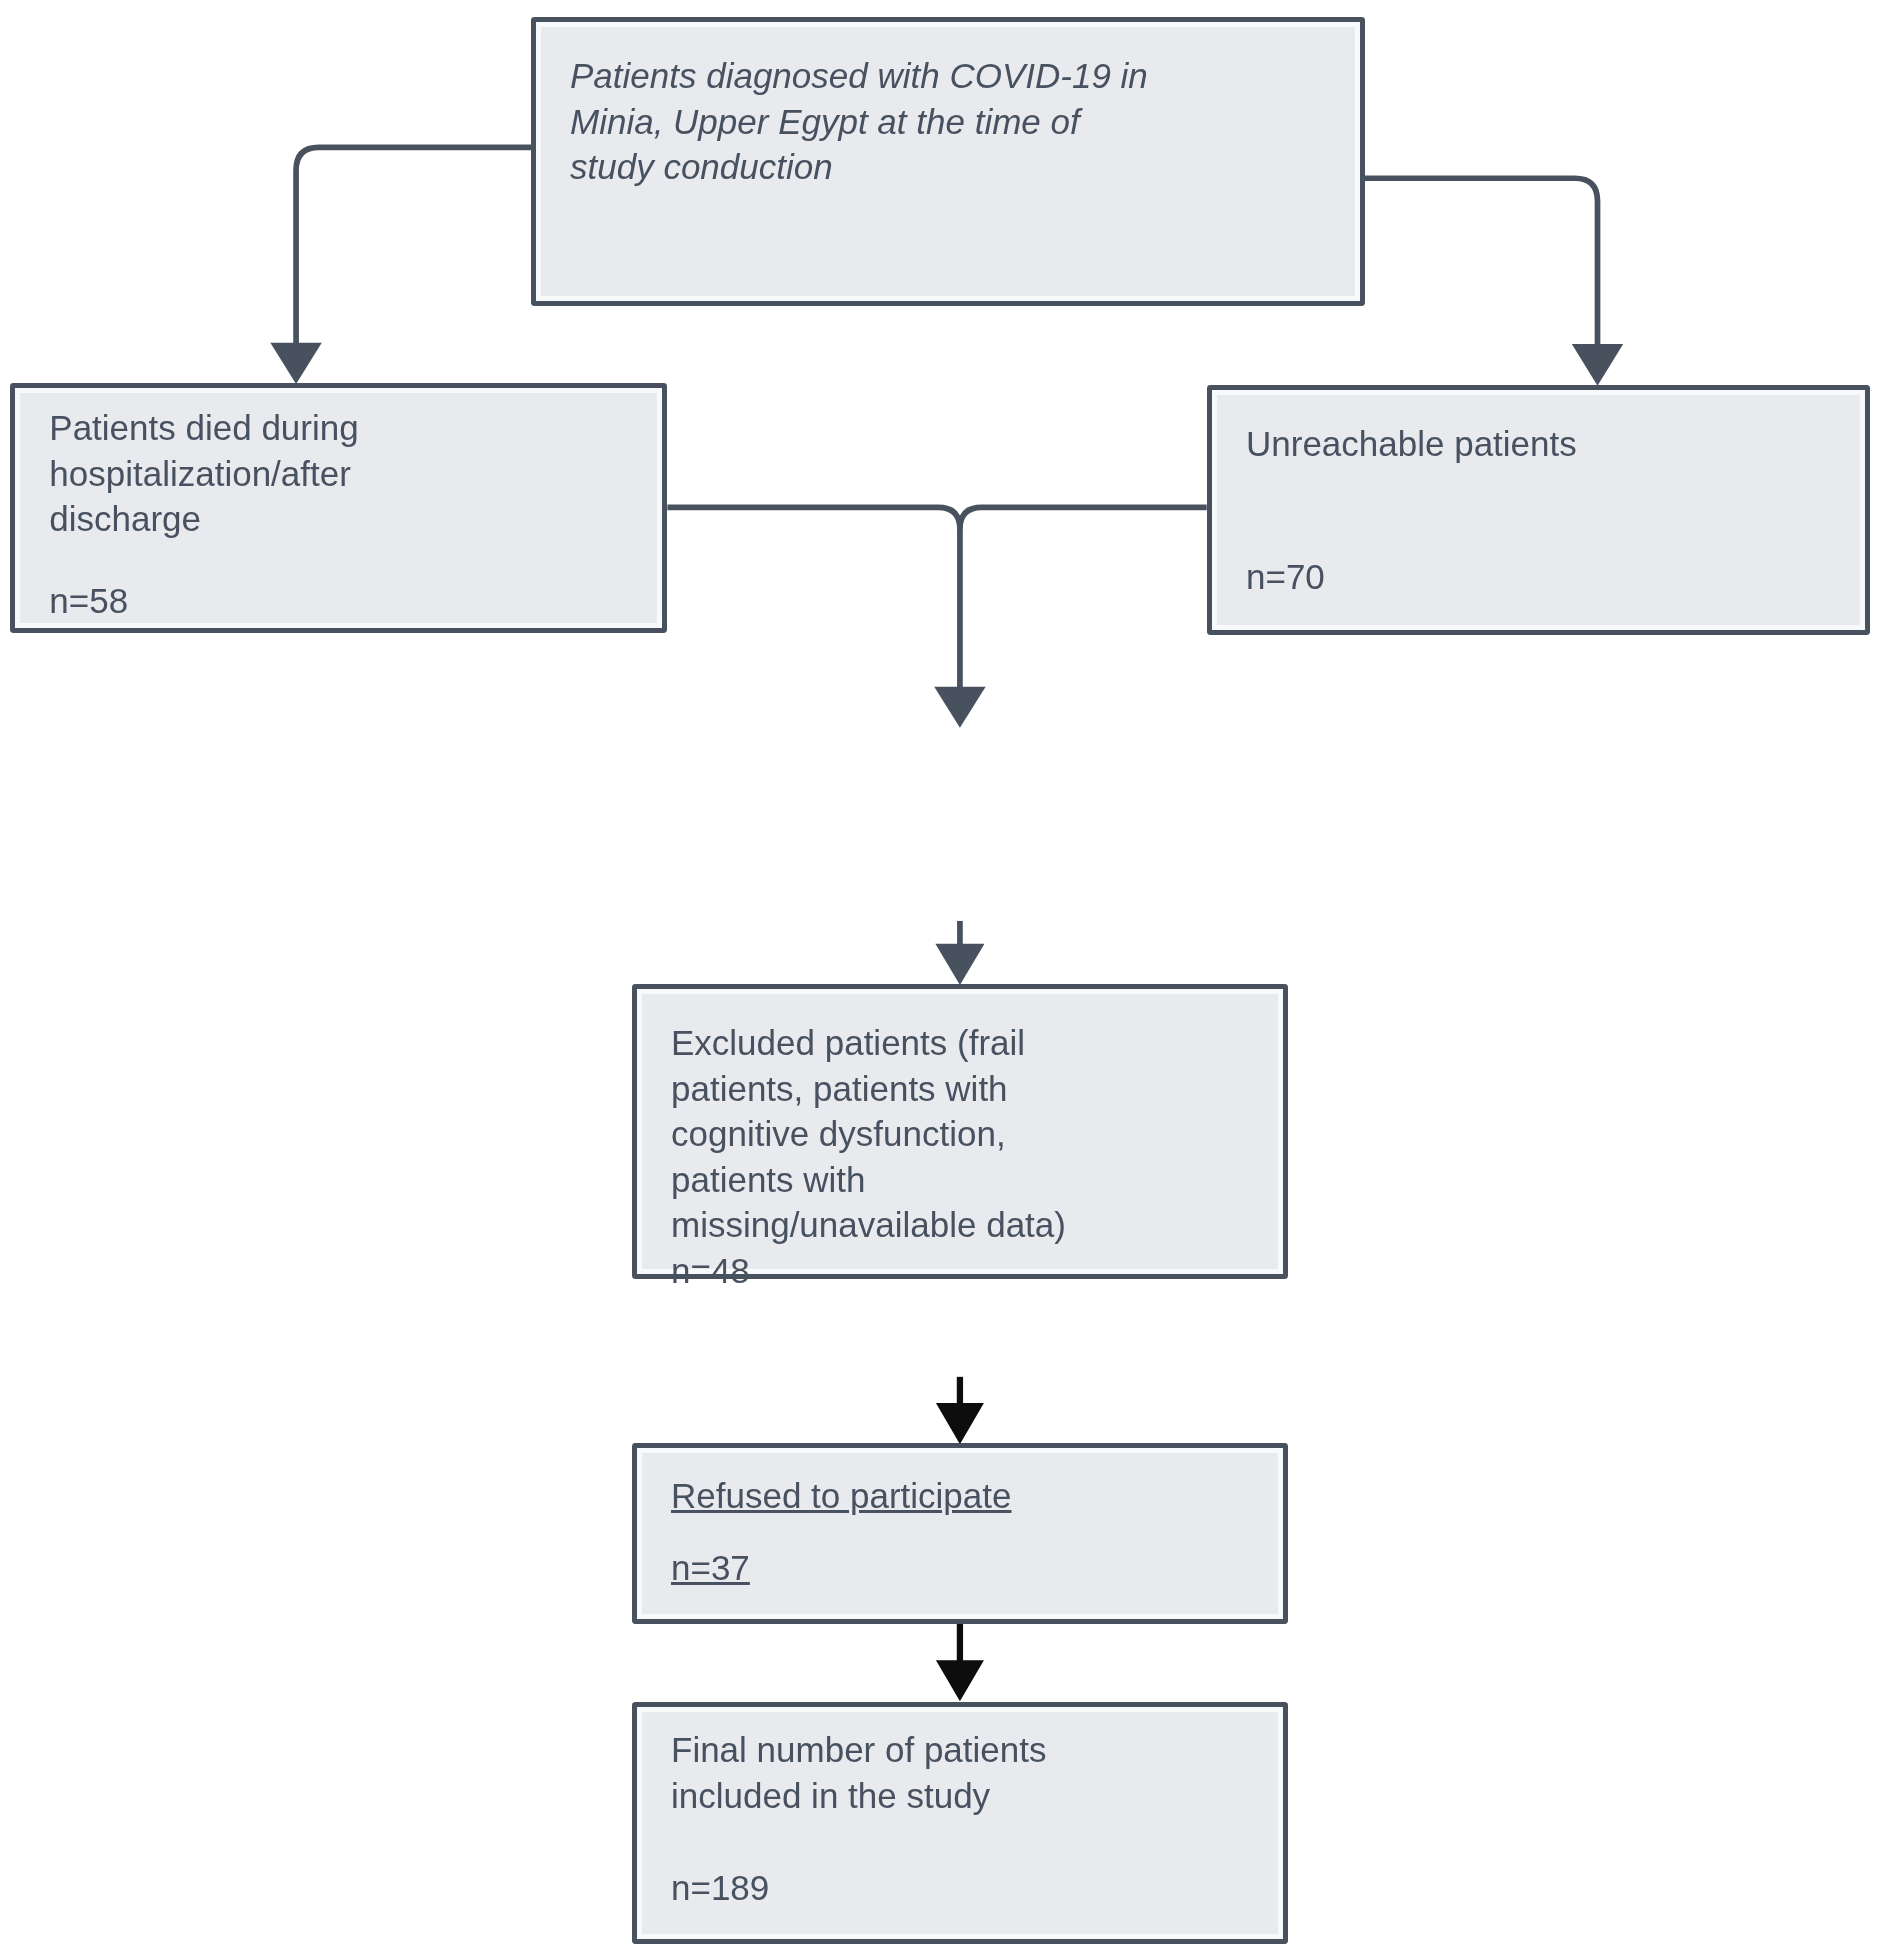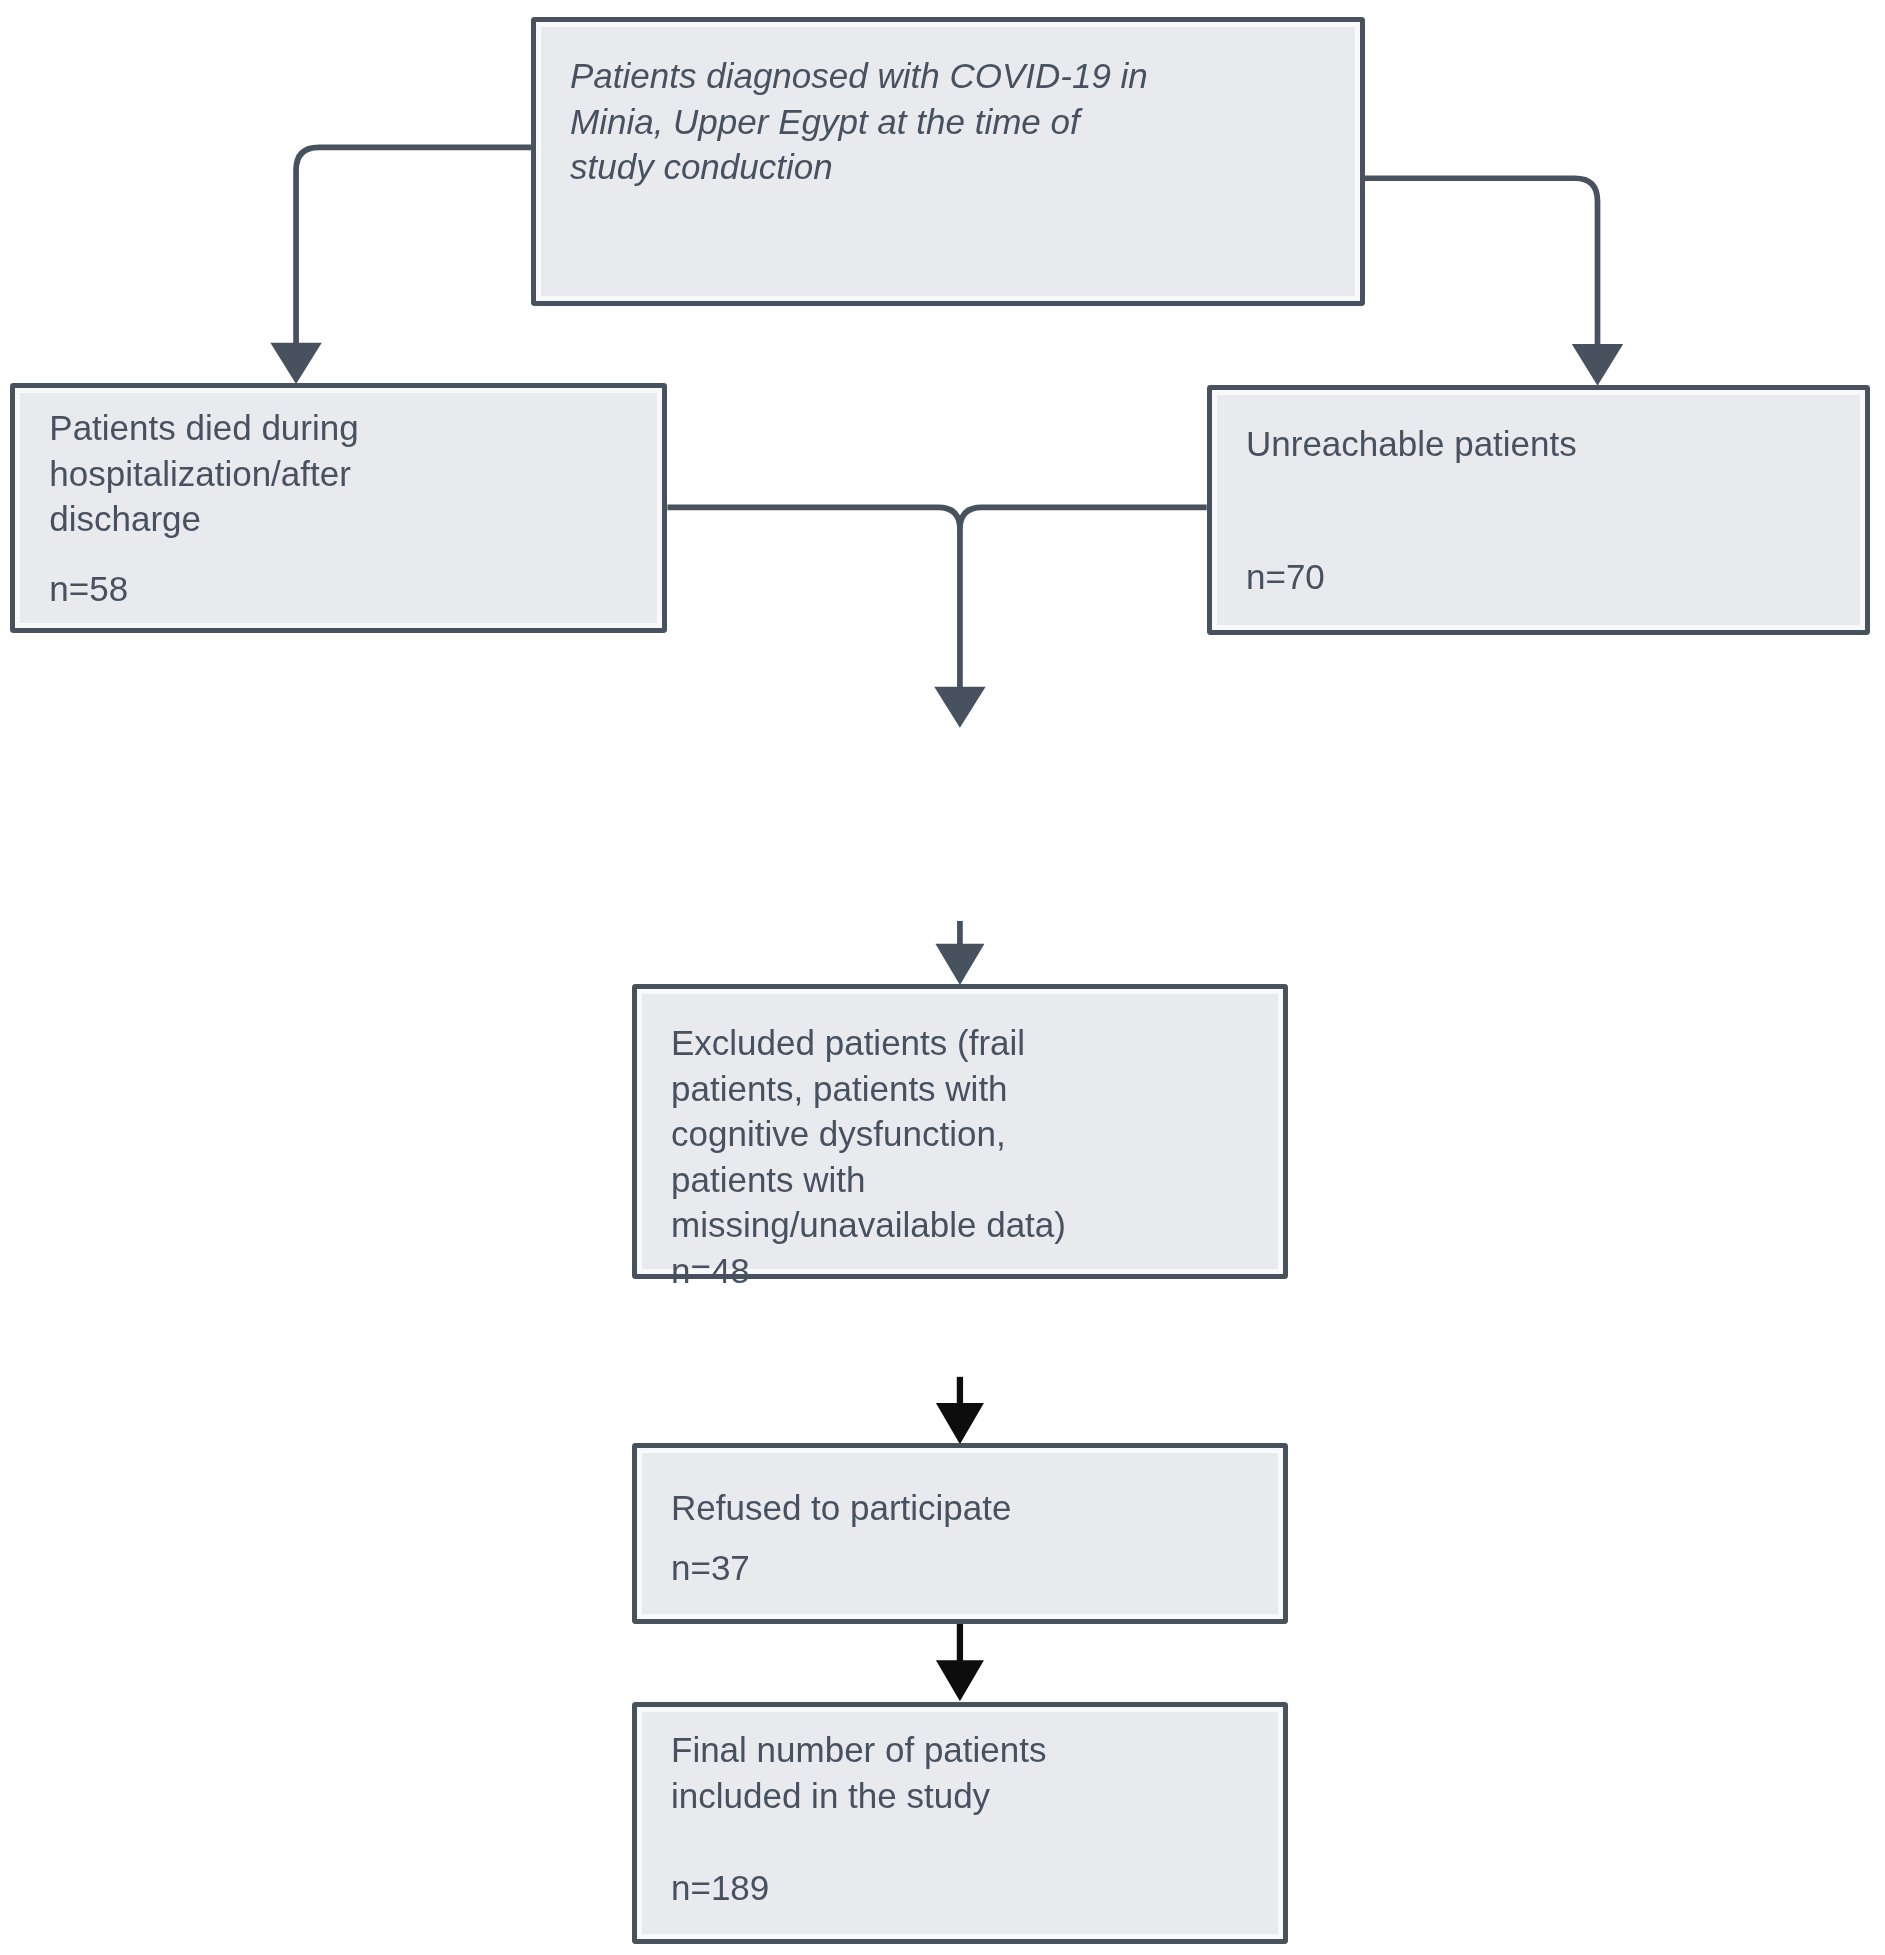--- a/index.html
+++ b/index.html
@@ -37,25 +37,25 @@
     flex-direction: column;
     justify-content: space-between;
     padding: 31px 34px;
   }
   .flow-box .label,
   .flow-box .nvalue {
     white-space: pre-line;
     display: block;
   }
   .box-source      { left: 531px;  top: 17px;   width: 834px; height: 289px; font-style: italic; }
-  .box-died        { left: 10.3px;   top: 383px;  width: 657px; height: 250px; padding-top: 17px; padding-bottom: 17px; }
+  .box-died        { left: 10.3px;   top: 383px;  width: 657px; height: 250px; padding-top: 17px; padding-bottom: 5px; }
   .box-unreachable { left: 1207px; top: 385px;  width: 663px; height: 250px; }
   .box-screened    { left: 632px; top: 727px; width: 656px; height: 195px; justify-content: center; }
   .box-excluded    { left: 632px; top: 984px; width: 656px; height: 295px; }
-  .box-refused     { left: 632px; top: 1443px; width: 656px; height: 181px; padding-top: 37px; padding-bottom: 28.6px; }
+  .box-refused     { left: 632px; top: 1443px; width: 656px; height: 181px; padding-top: 25px; padding-bottom: 28.6px; text-decoration: underline; }
   .box-final       { left: 632px; top: 1702px; width: 656px; height: 242px; padding-top: 20px; padding-bottom: 28.6px; }
 
   .connector {
     stroke: var(--connector, #47525e);
     stroke-width: 10;
     fill: none;
   }
   .arrowhead {
     fill: var(--connector, #47525e);
     stroke: none;

